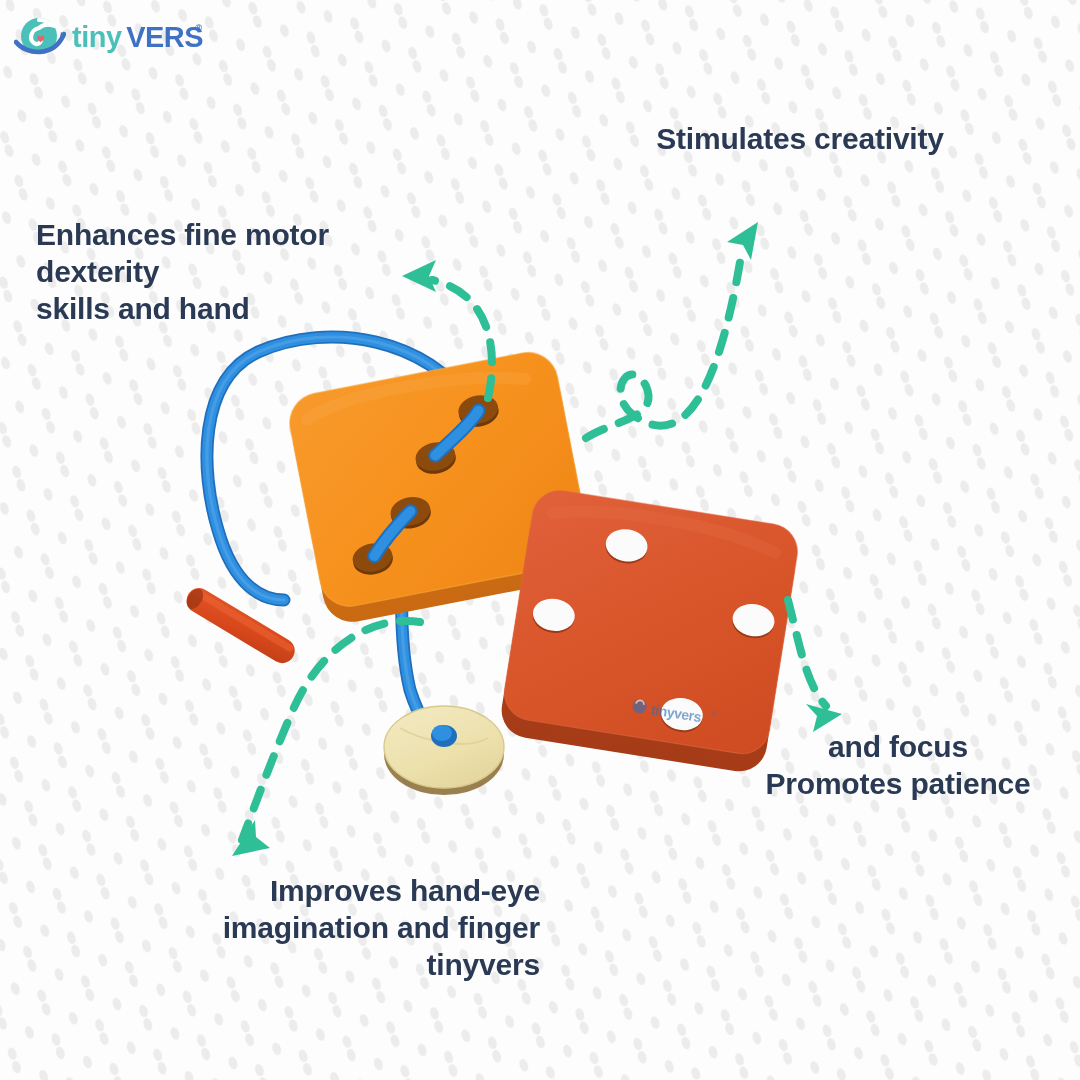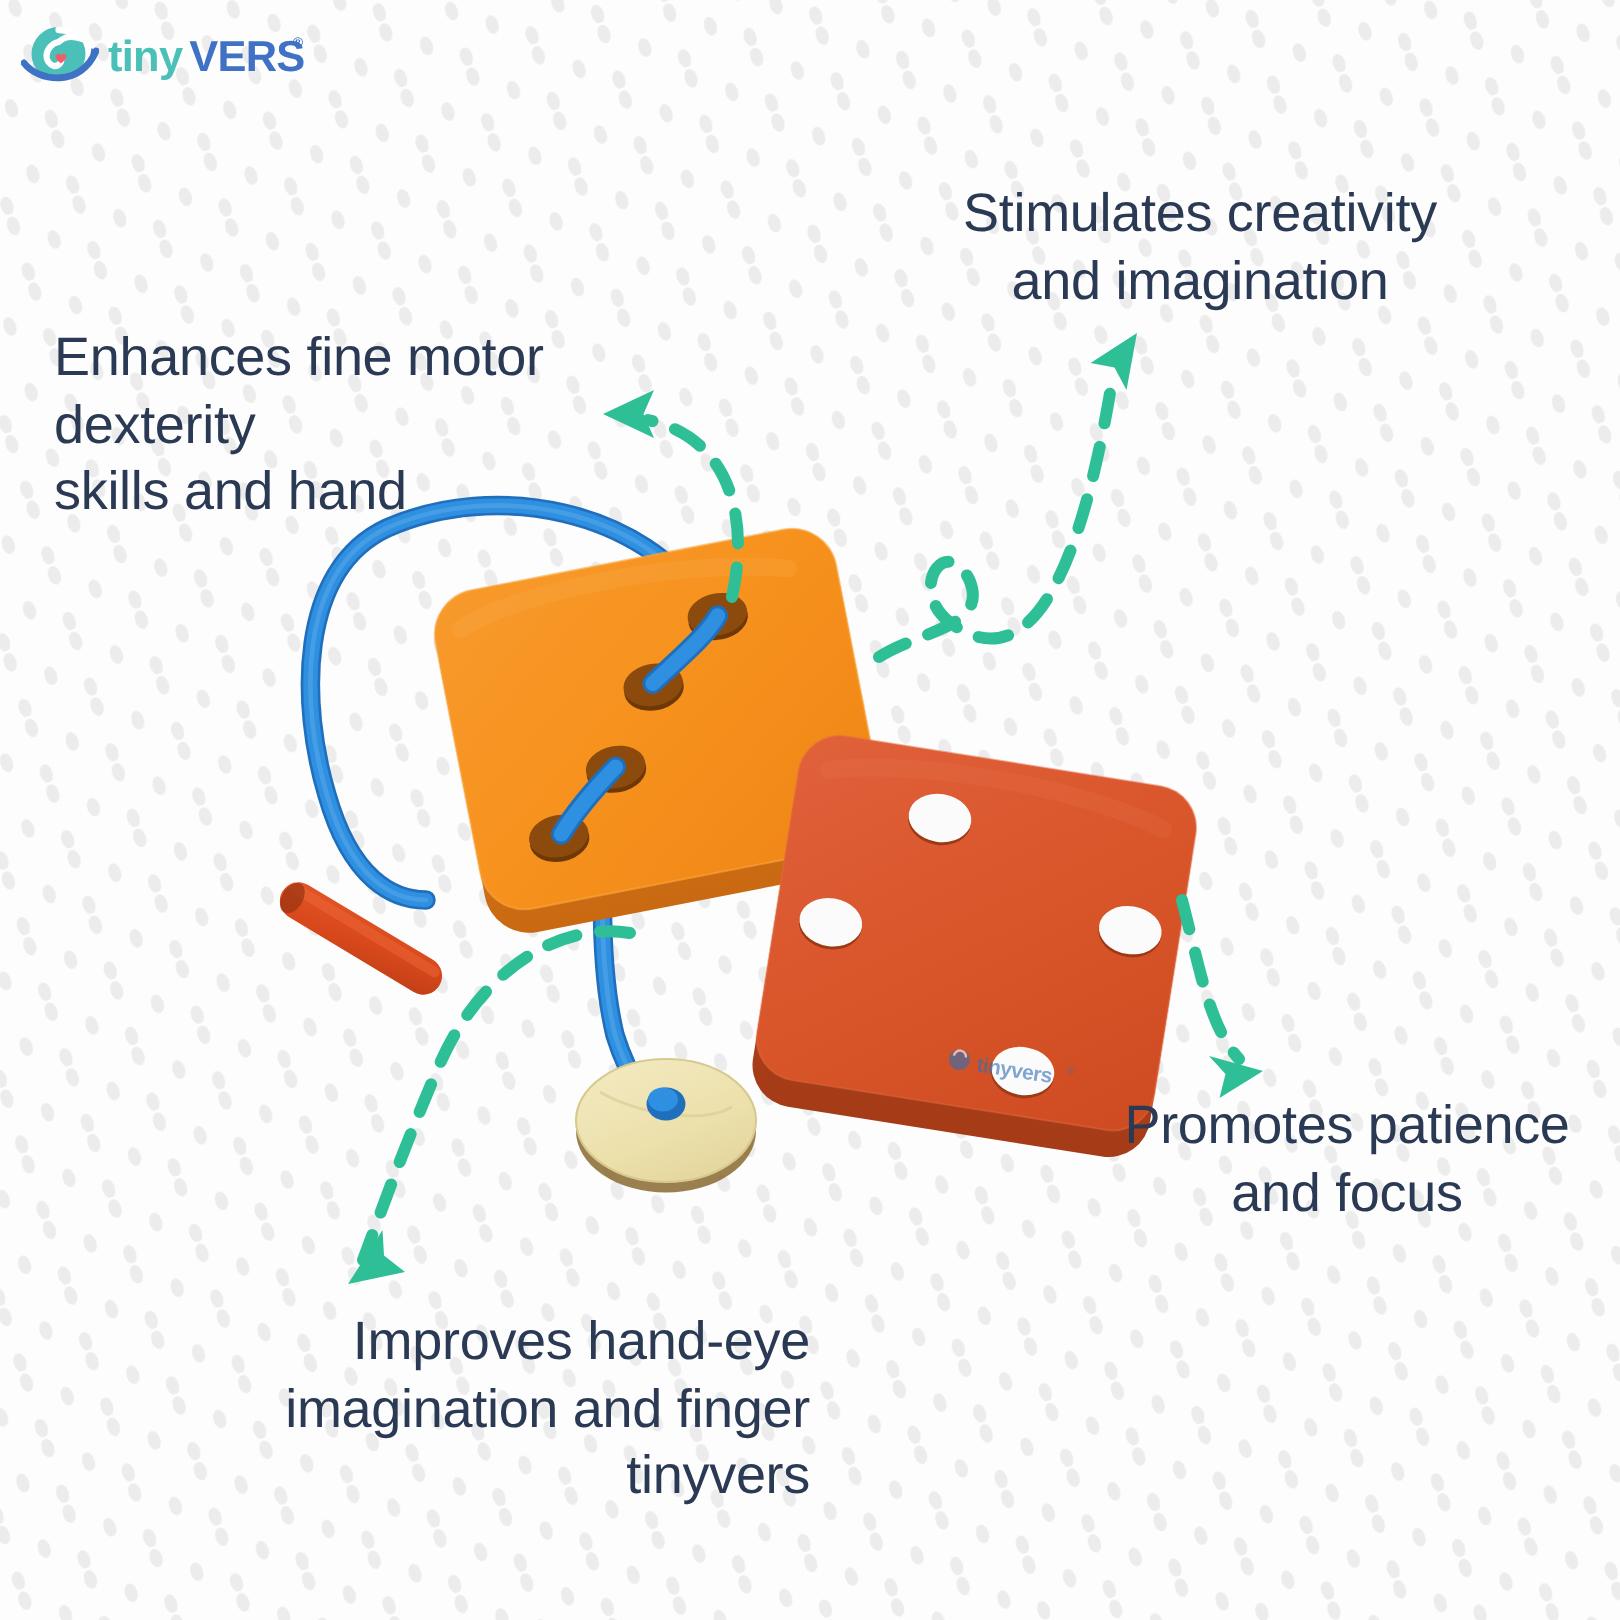--- a/index.html
+++ b/index.html
@@ -45,22 +45,22 @@
   #product { position: absolute; inset: 0; z-index: 10; pointer-events: none; }
 
   
   #arrows { position: absolute; inset: 0; z-index: 20; pointer-events: none; }
 
   
   .caption {
     position: absolute;
     z-index: 30;
     color: #2b3a54;
-    font-weight: 400;
-    font-size: 36px;
+    font-weight: 700;
+    font-size: 30px;
     line-height: 1.24;
     letter-spacing: -0.2px;
   }
 
   #cap-creativity  { left: 600px; top: 120px;  width: 400px; text-align: center; }
   #cap-motor       { left: 36px;  top: 216px;  width: 380px; text-align: left; }
   #cap-patience    { left: 718px; top: 728px;  width: 360px; text-align: center; }
   #cap-coordination{ left: 110px; top: 872px;  width: 430px; text-align: right; }
 </style>
 </head>
@@ -234,32 +234,31 @@
       <path d="M758 222 l-7 38 l-8 -15 l-16 -3 z"></path>
 
       <path d="M842 714 l-36 -10 l11 12 l-4 16 z"></path>
 
       <path d="M232 856 l38 -8 l-14 -11 l-1 -17 z"></path>
     </g>
   </svg>
 
   <div id="cap-creativity" class="caption">
     <div>Stimulates creativity</div>
-    <div>and imagination</div>
   </div>
 
   <div id="cap-motor" class="caption">
     <div>Enhances fine motor</div>
     <div>dexterity</div>
     <div>skills and hand</div>
   </div>
 
   <div id="cap-patience" class="caption">
+    <div>and focus</div>
     <div>Promotes patience</div>
-    <div>and focus</div>
   </div>
 
   <div id="cap-coordination" class="caption">
     <div>Improves hand-eye</div>
     <div>imagination and finger</div>
     <div>tinyvers</div>
   </div>
 
 </div>
 

